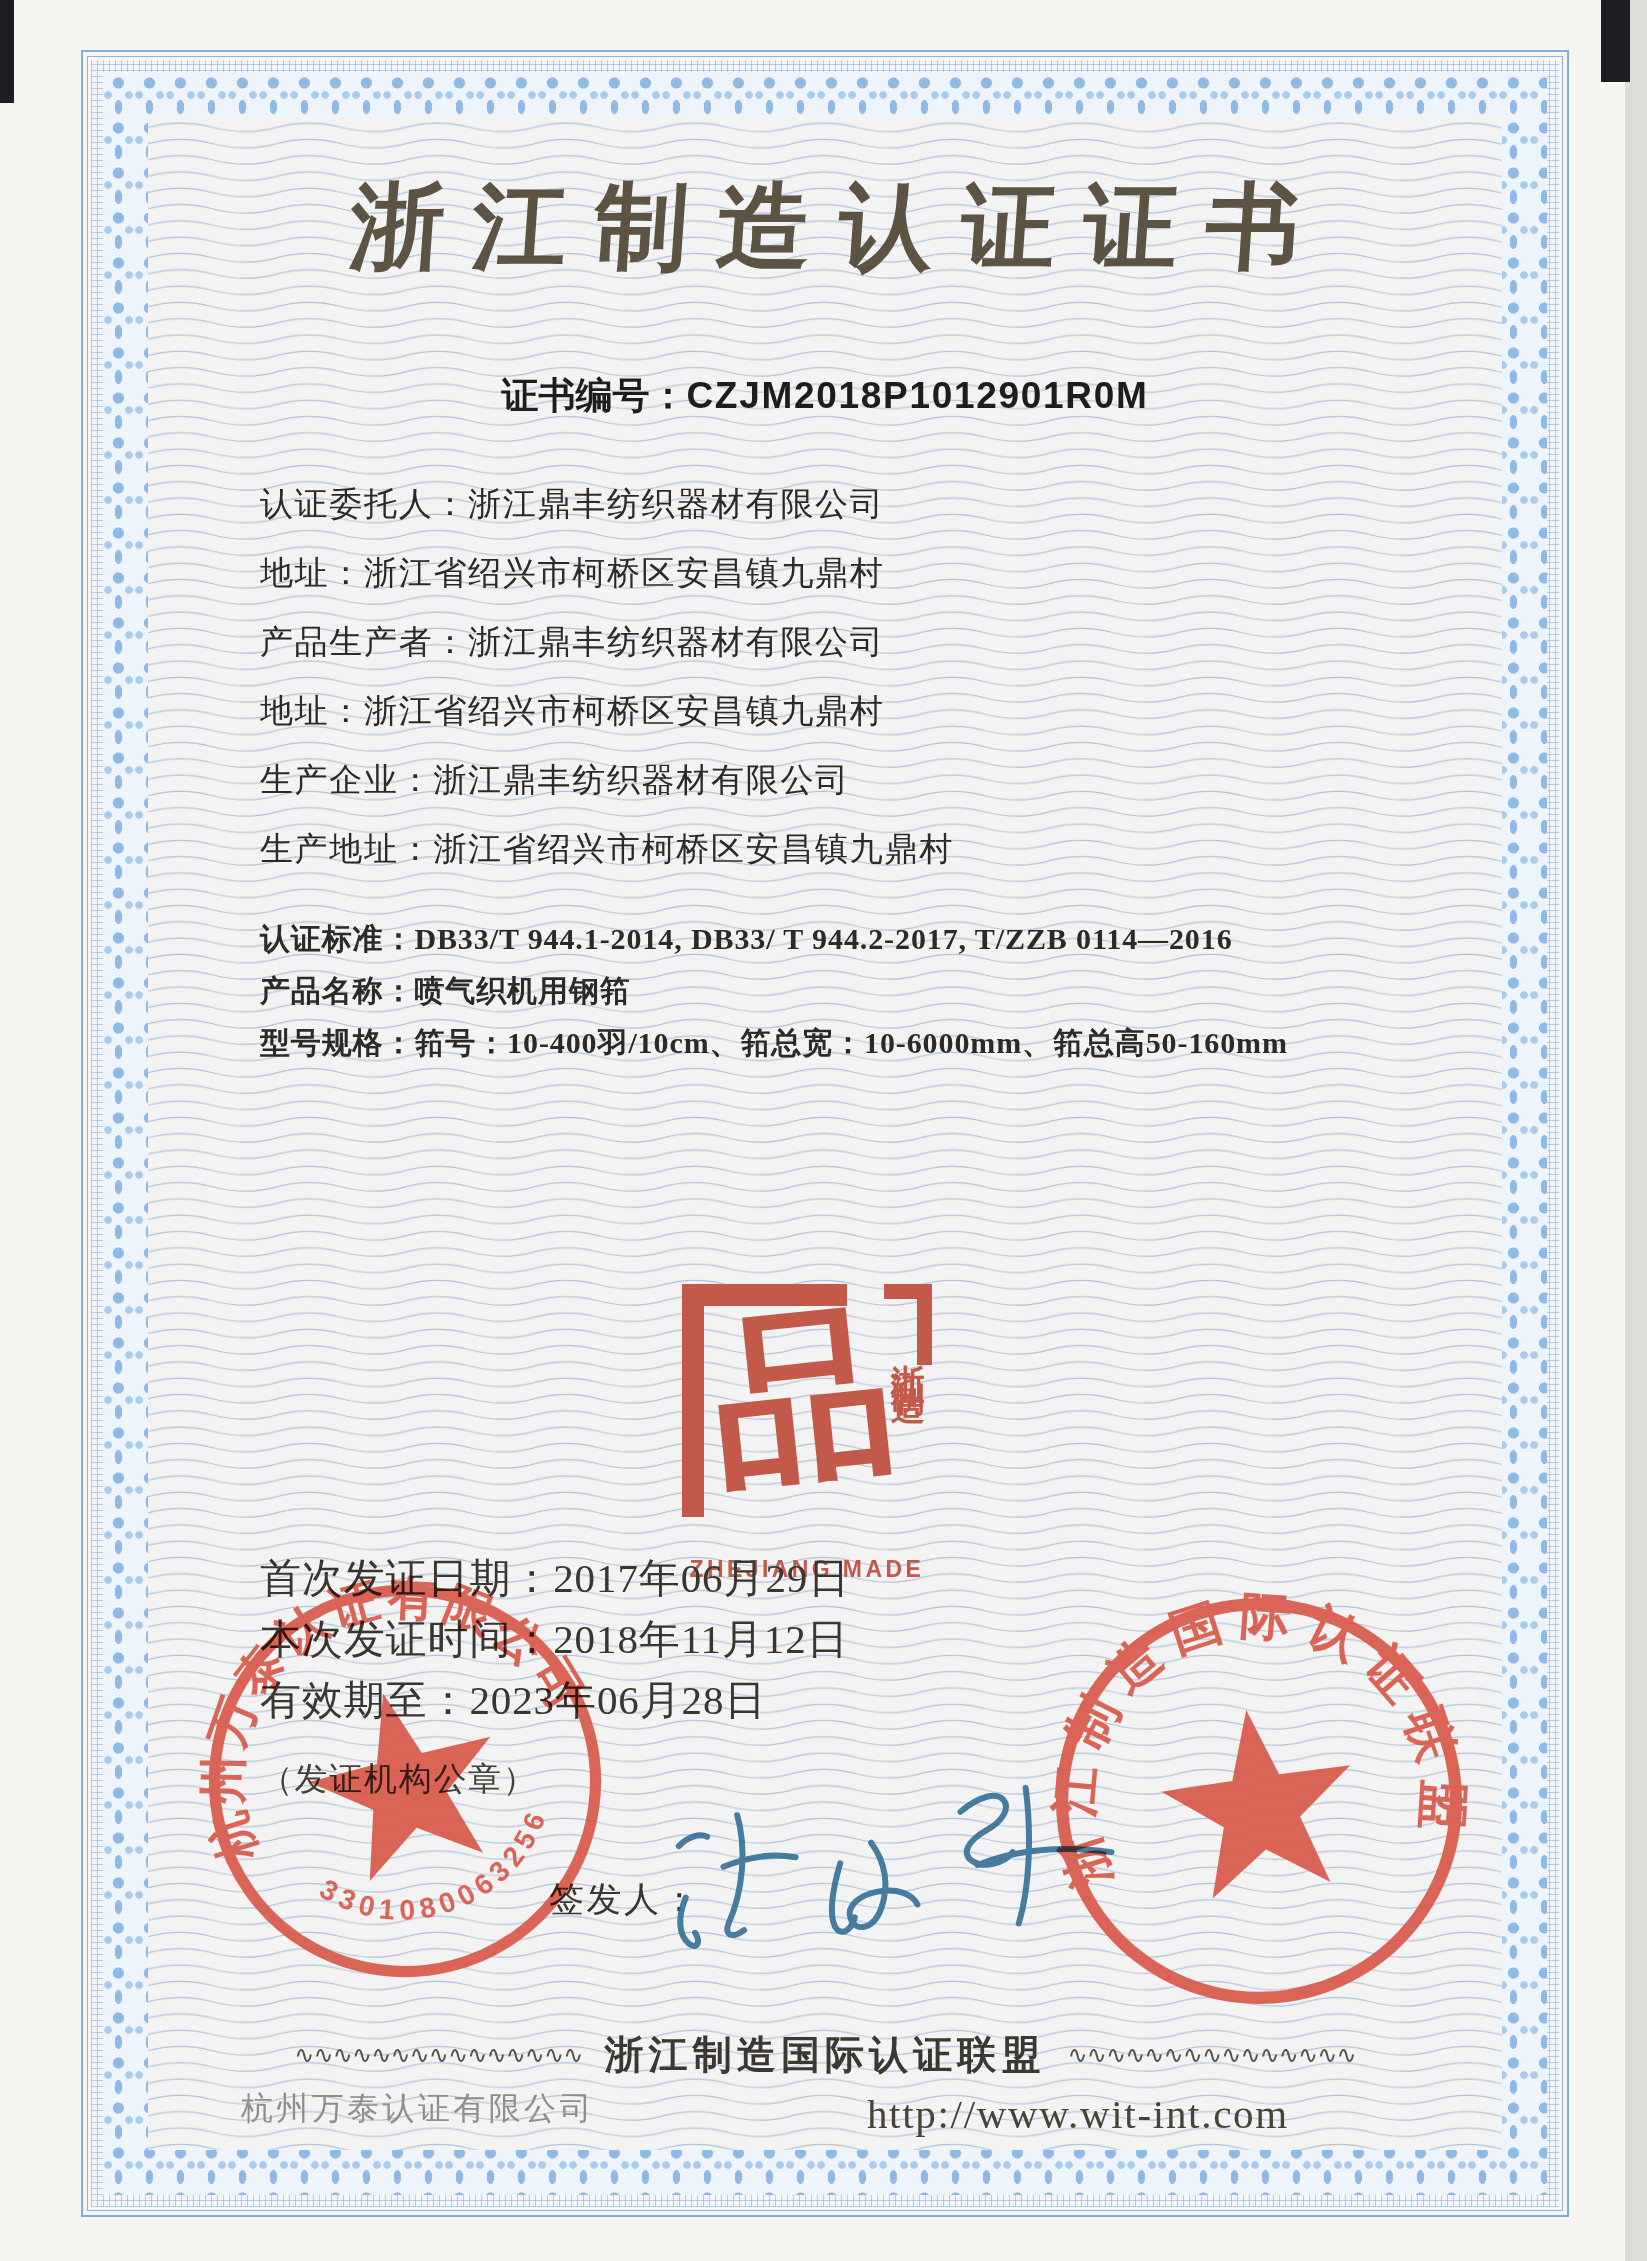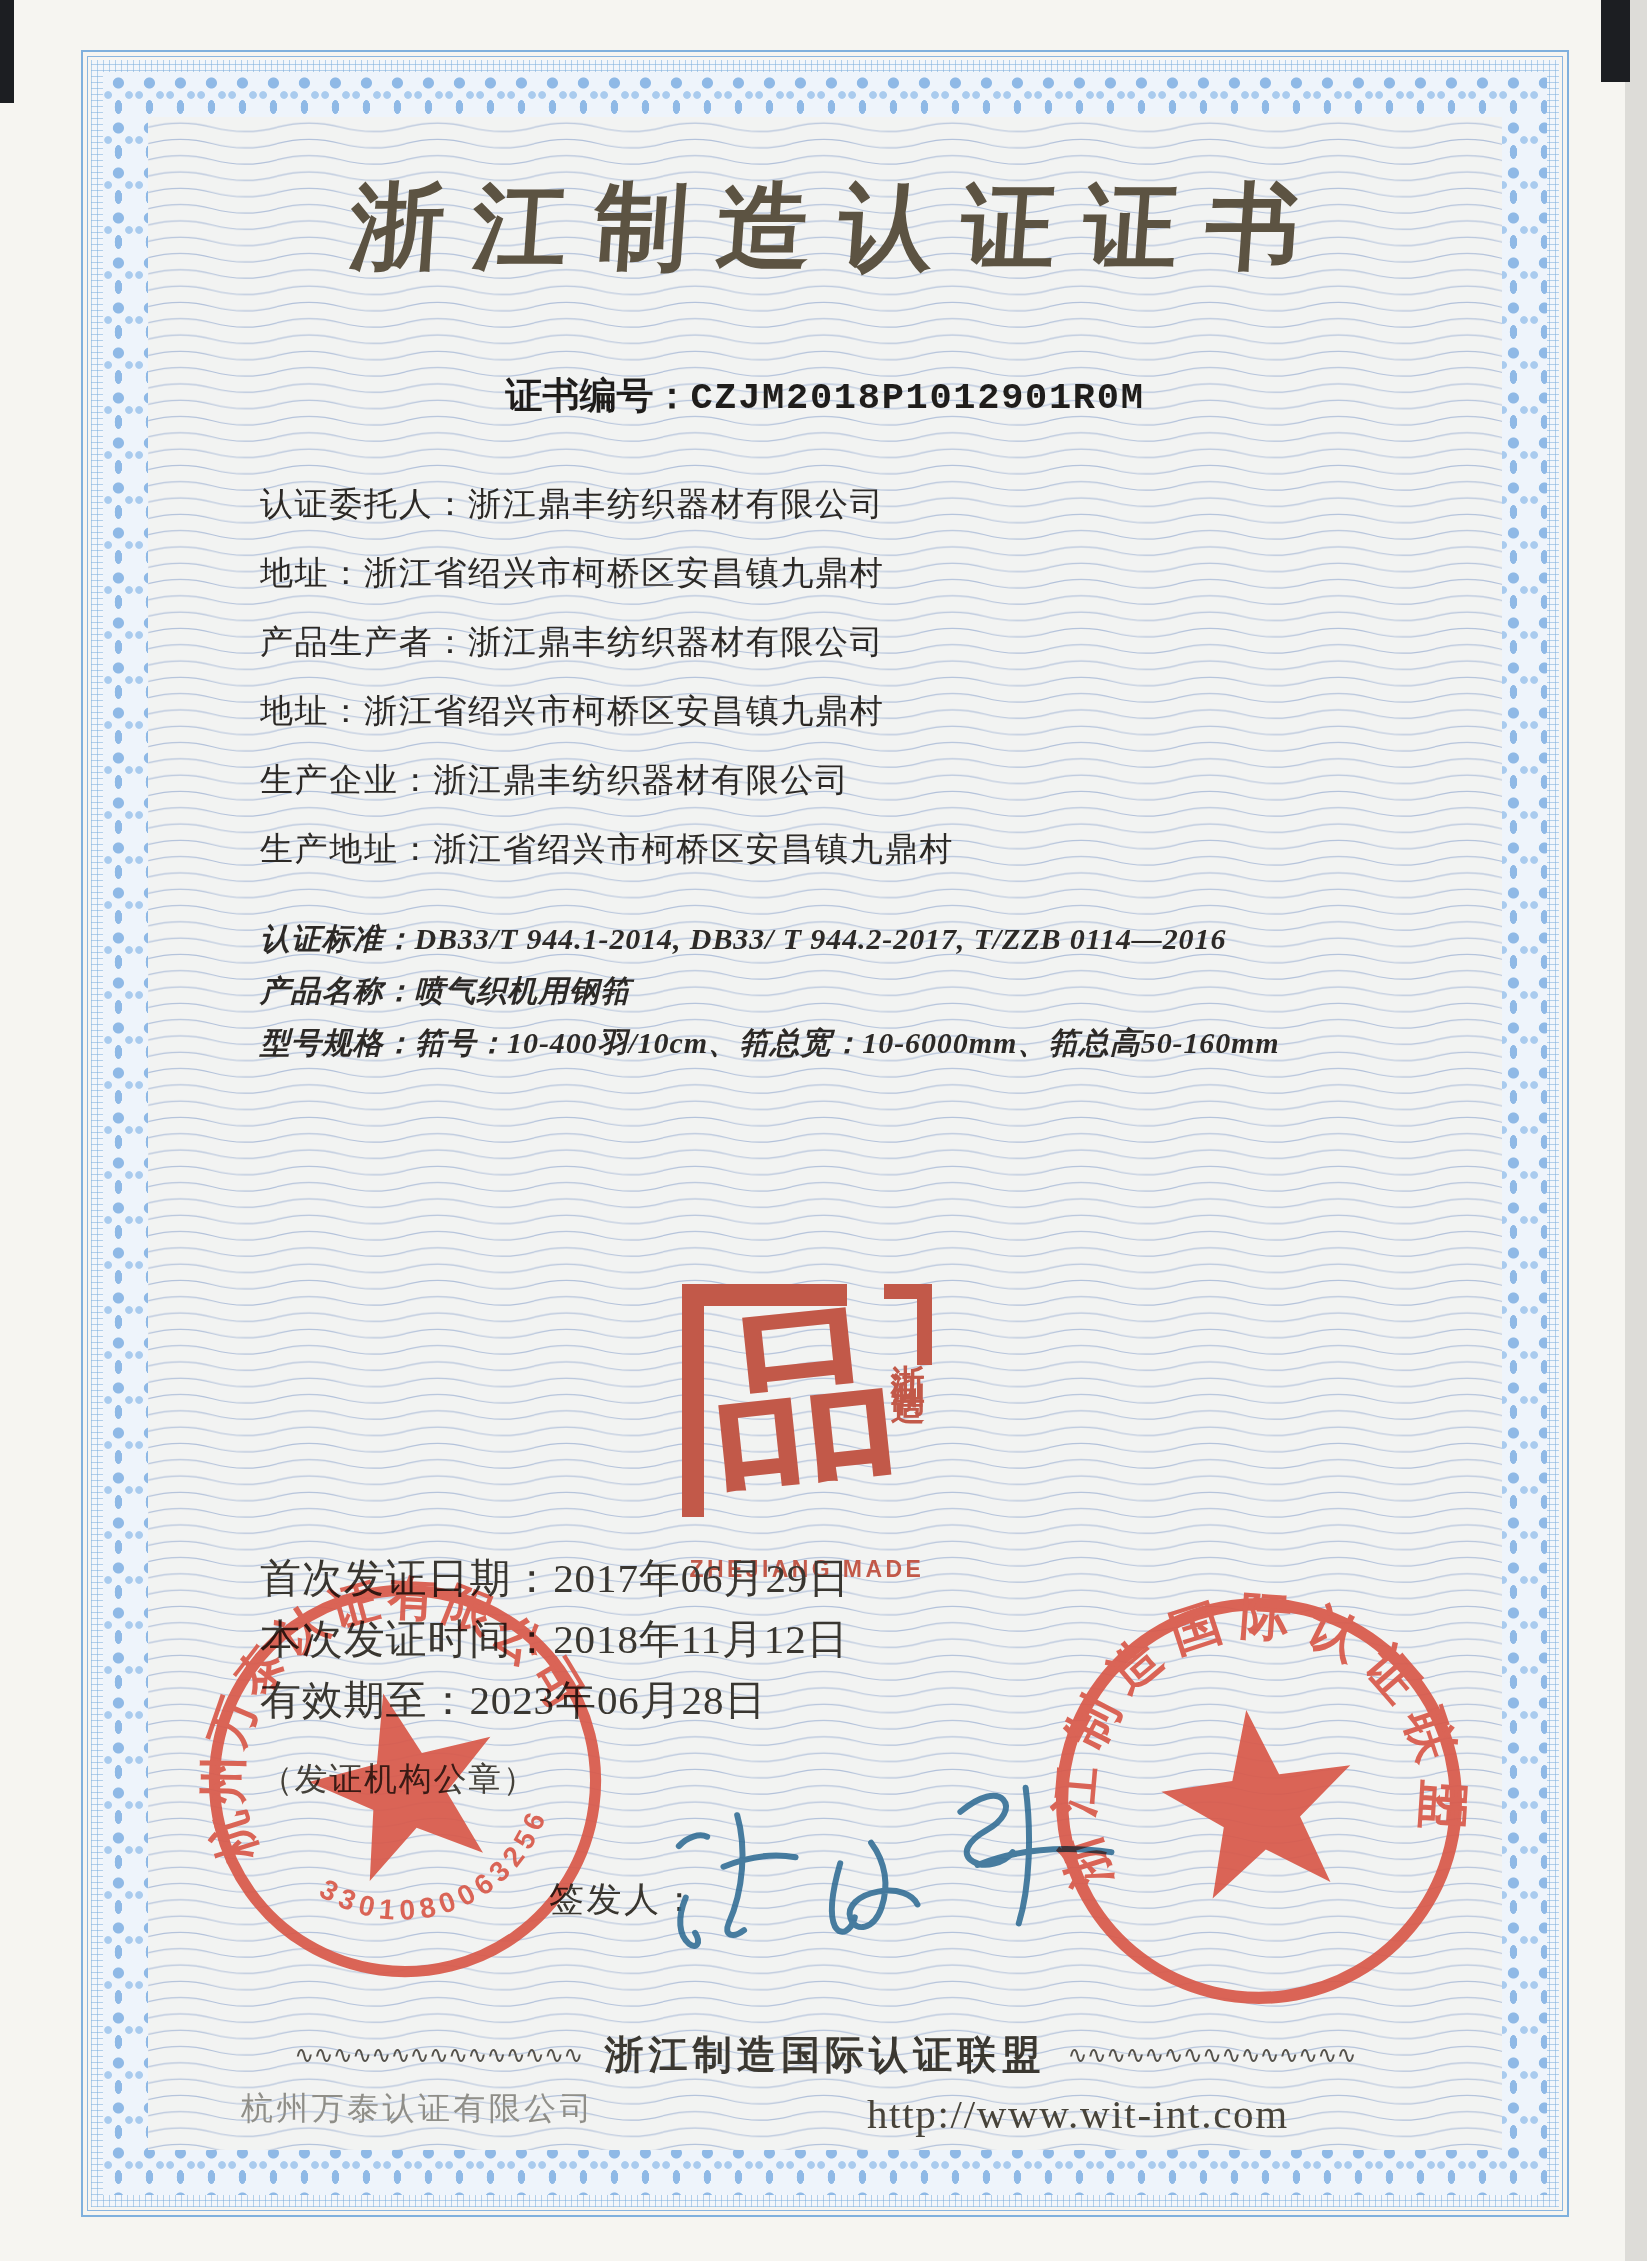--- a/index.html
+++ b/index.html
@@ -27,25 +27,25 @@
   .inner{position:absolute;inset:45px;background:#f2f3f2;}
   .waves{position:absolute;inset:0;z-index:0;}
   .layer{position:absolute;inset:0;z-index:1;}
 
   
   .title{position:absolute;top:47px;left:0;width:100%;text-align:center;
          font-size:94px;font-weight:bold;color:#5c5342;letter-spacing:.30em;
          text-indent:.30em;transform:skewX(-4deg);}
   .certno{position:absolute;top:254px;left:0;width:100%;text-align:center;
           font-size:37px;font-weight:bold;color:#1f1d1b;}
-  .certno .num{font-family:Liberation Mono, monospace;letter-spacing:1.7px;}
+  .certno .num{font-family:Liberation Sans, sans-serif;letter-spacing:1.7px;}
   .info{position:absolute;top:353px;left:112px;font-size:33px;font-weight:normal;color:#2c2926;}
   .info div{height:69px;line-height:69px;letter-spacing:1.7px;}
   .specs{position:absolute;top:796px;left:112px;font-size:30px;font-weight:bold;color:#2c2926;}
-  .specs div{height:52px;line-height:52px;letter-spacing:0.9px;font-style:italic;}
+  .specs div{height:52px;line-height:52px;letter-spacing:0.9px;}
   .statement{position:absolute;top:1032px;left:90px;width:1192px;
              font-size:30px;line-height:1.92;color:#343129;text-align:justify;text-indent:2em;}
 
   
   .logo{position:absolute;left:534px;top:1167px;width:250px;height:299px;}
   .logo .bar{position:absolute;background:#c25949;}
   .logo .glyph{position:absolute;left:22px;top:15.4px;width:197px;text-align:center;
                font-size:182px;line-height:197px;color:#c25949;font-weight:bold;
                transform:rotate(-6deg);font-family:"Liberation Serif",serif;}
   .logo .side{position:absolute;right:1.7px;top:53px;writing-mode:vertical-rl;

